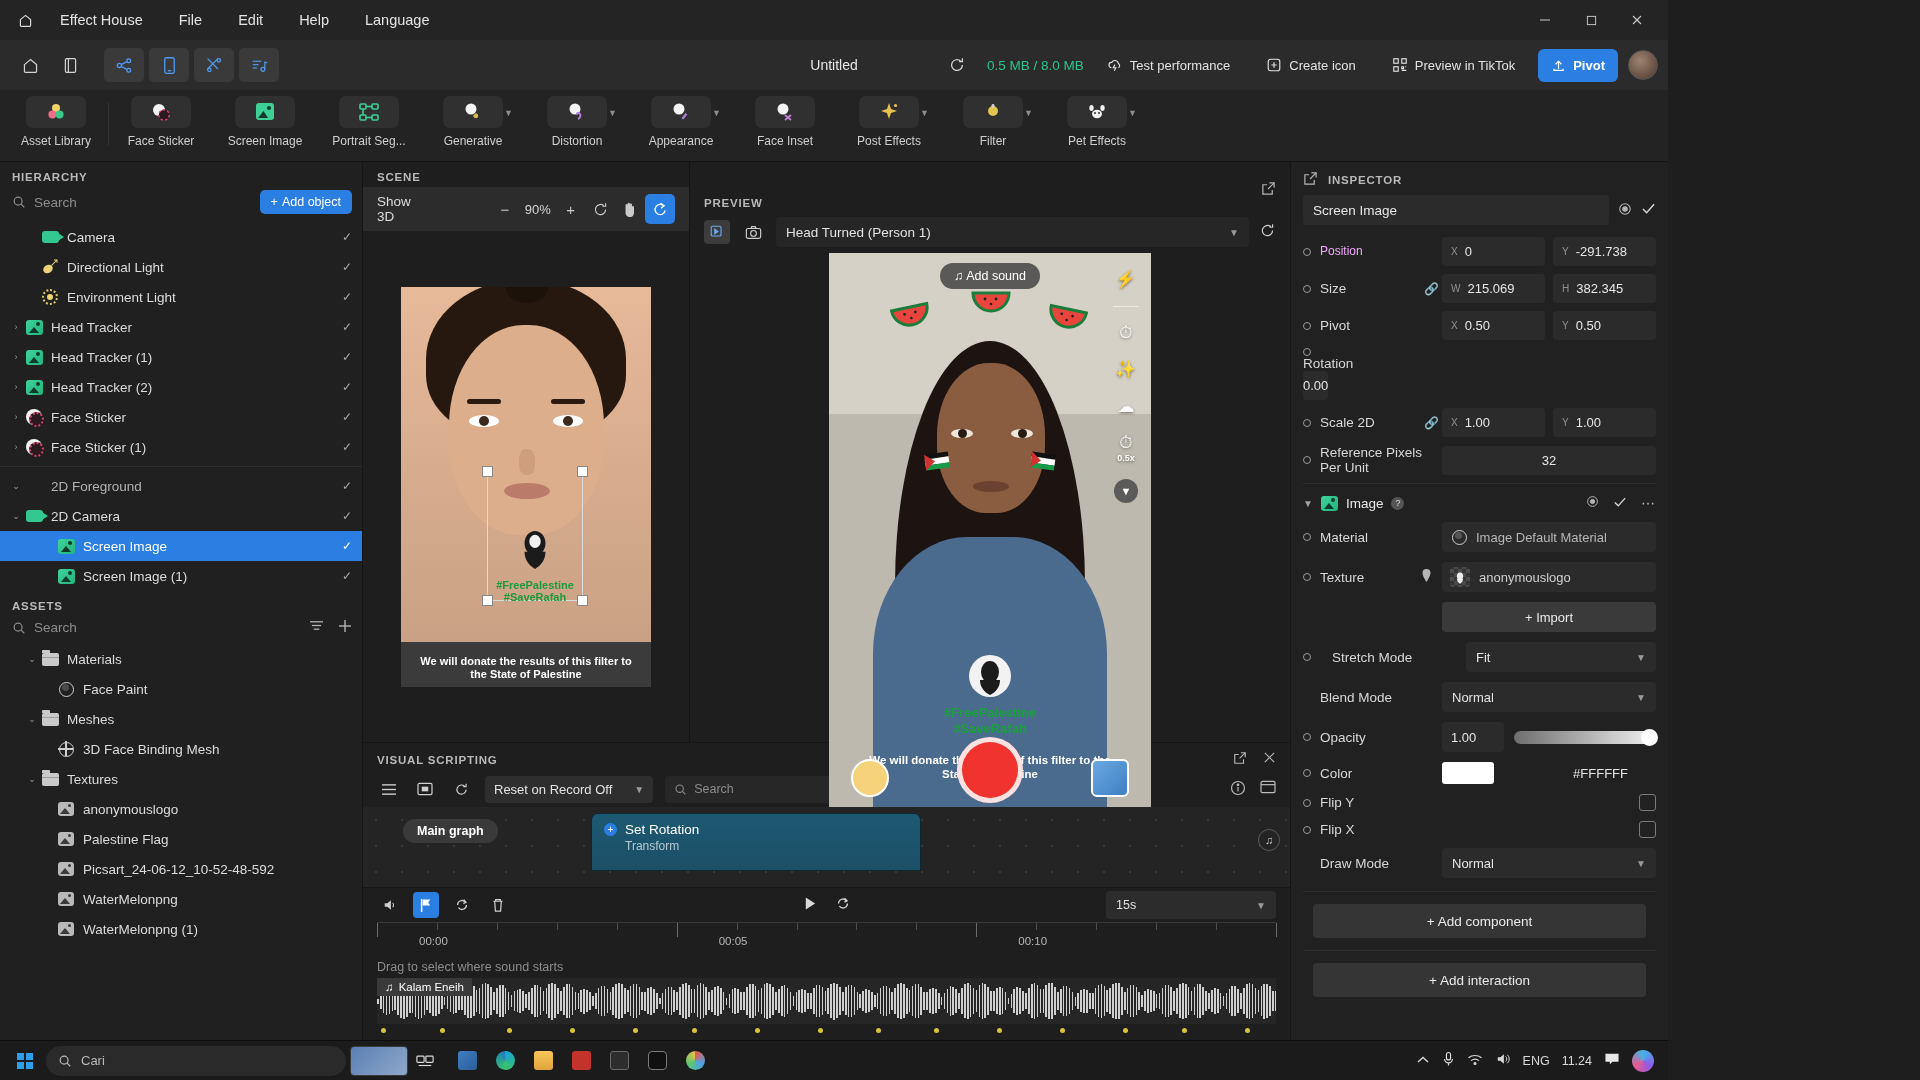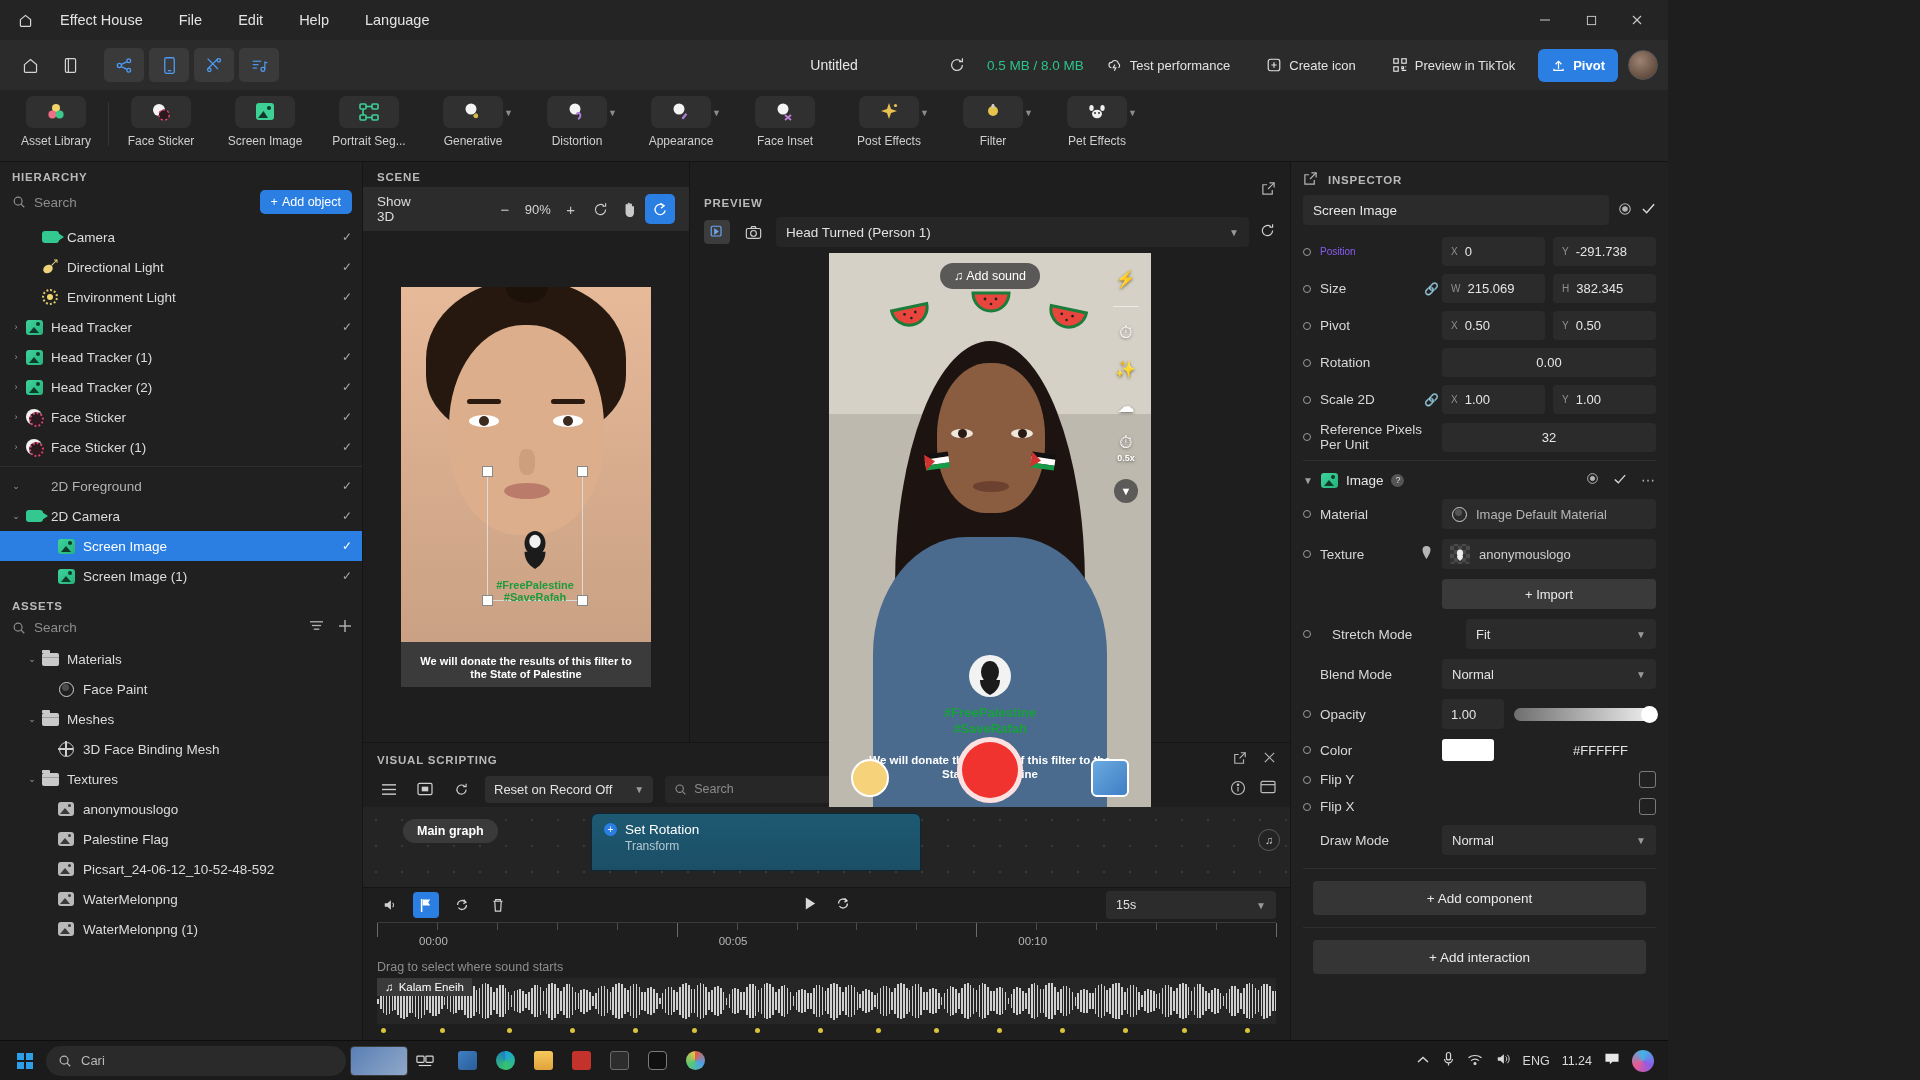--- a/index.html
+++ b/index.html
@@ -1411,21 +1411,21 @@
         <span>
           <svg width="15" height="13" viewBox="0 0 16 14" fill="none" stroke="#d8d8d8" stroke-width="1.6">
               <polyline points="2,7.5 6,11.5 14,2.5"></polyline>
             </svg>
         </span>
       </div>
       <div style="flex:1;overflow:hidden;">
         <div id="transform-rows">
             <div style="display:flex;align-items:center;padding:4px 12px;">
               <span style="width:8px;height:8px;border-radius:50%;border:1.5px solid #9a9a9a;margin-right:9px;flex:none;"></span>
-              <span style="width:104px;font-size:10px;color:#8b5cf6;line-height:15px;">Position</span>
+              <span style="width:104px;font-size:12px;color:#f0abfc;line-height:15px;">Position</span>
               <span style="width:18px"></span>
               <span style="flex:1;display:flex;align-items:center;">
                 <span style="flex:1;height:29px;background:#2b2b2b;border-radius:4px;display:flex;align-items:center;gap:7px;padding:0 9px;font-size:13px;color:#e6e6e6;">
                   <span style="font-size:10px;color:#909090;">X</span>
                   <span>0</span>
                 </span>
                 <span style="width:8px"></span>
                 <span style="flex:1;height:29px;background:#2b2b2b;border-radius:4px;display:flex;align-items:center;gap:7px;padding:0 9px;font-size:13px;color:#e6e6e6;">
                   <span style="font-size:10px;color:#909090;">Y</span>
                   <span>-291.738</span>
@@ -1457,21 +1457,21 @@
                   <span style="font-size:10px;color:#909090;">X</span>
                   <span>0.50</span>
                 </span>
                 <span style="width:8px"></span>
                 <span style="flex:1;height:29px;background:#2b2b2b;border-radius:4px;display:flex;align-items:center;gap:7px;padding:0 9px;font-size:13px;color:#e6e6e6;">
                   <span style="font-size:10px;color:#909090;">Y</span>
                   <span>0.50</span>
                 </span>
               </span>
             </div>
-            <div style="display:flex;align-items:center;padding:4px 12px;">
+            <div style="display:flex;align-items:flex-start;padding:4px 12px;flex-direction:column;">
               <span style="width:8px;height:8px;border-radius:50%;border:1.5px solid #9a9a9a;margin-right:9px;flex:none;"></span>
               <span style="width:104px;font-size:13.5px;color:#d8d8d8;line-height:15px;">Rotation</span>
               <span style="width:18px"></span>
               <span style="flex:1;display:flex;align-items:center;">
                 <span style="flex:1;height:29px;background:#2b2b2b;border-radius:4px;display:flex;align-items:center;justify-content:center;font-size:13px;color:#e6e6e6;">
                   <span>0.00</span>
                 </span>
               </span>
             </div>
             <div style="display:flex;align-items:center;padding:4px 12px;">

